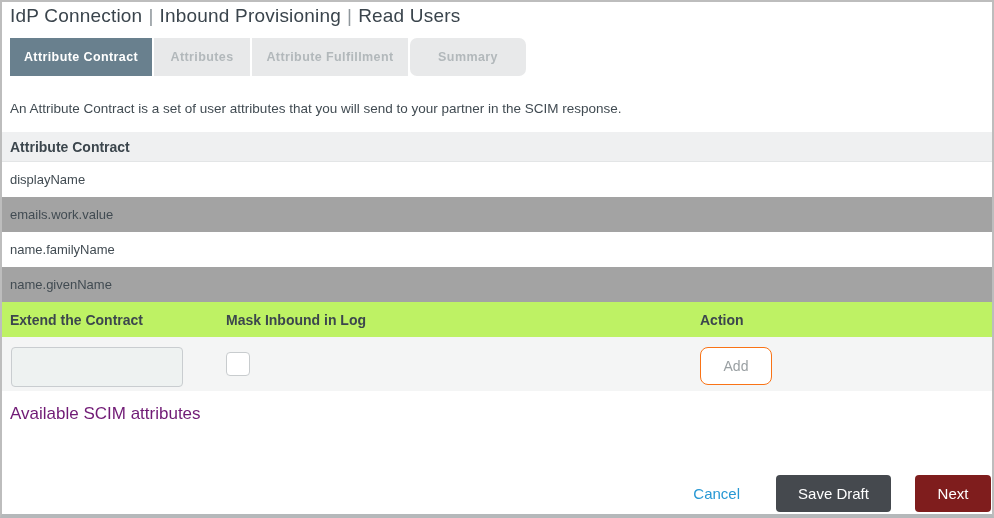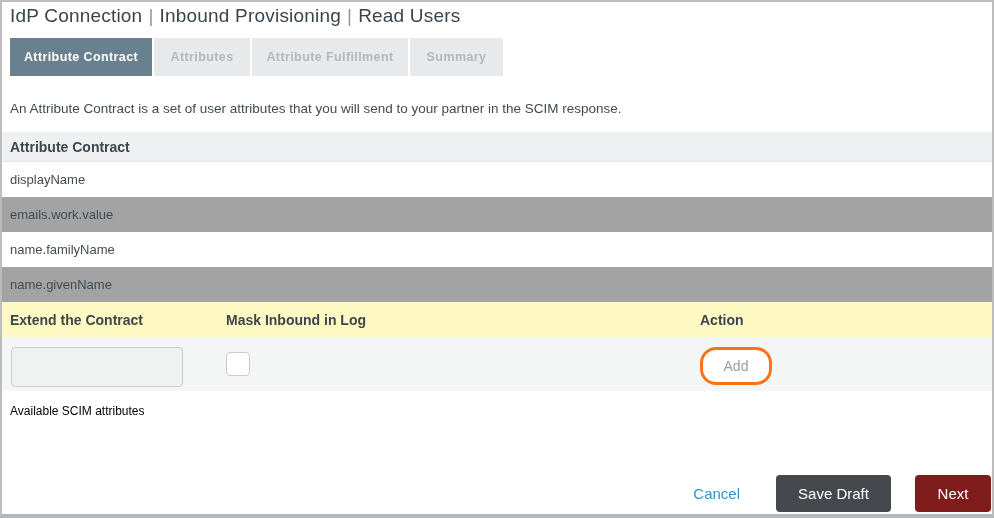--- a/index.html
+++ b/index.html
@@ -49,21 +49,21 @@
     letter-spacing: 0.4px;
     cursor: pointer;
   }
   .tab.active {
     background: #69808e;
     color: #ffffff;
   }
   .tab-w1 { width: 142px; }
   .tab-w2 { width: 96px; text-align: center; }
   .tab-w3 { width: 156px; }
-  .tab-w4 { width: 93px; }
+  .tab-w4 { width: 116px; border-radius: 7px; }
 
   
   .desc {
     margin: 25px 8px 8px 8px;
     font-size: 13.5px;
     color: #414b52;
   }
 
   
   .section-header {
@@ -87,21 +87,21 @@
   }
   .c-row.alt { background: #a3a3a3; }
 
   
   .col-headers {
     display: grid;
     grid-template-columns: 216px 474px auto;
     padding-left: 8px;
     height: 35px;
     align-items: center;
-    background: #fef9c3;
+    background: #bef264;
     font-size: 14px;
     font-weight: 700;
     color: #3c464d;
   }
   .extend-row {
     display: grid;
     grid-template-columns: 216px 474px auto;
     padding-left: 8px;
     height: 54px;
     background: #f4f5f5;
@@ -128,33 +128,33 @@
     background: #ffffff;
     border: 1px solid #c8ccce;
     border-radius: 4px;
     cursor: pointer;
   }
   .add-button {
     margin-top: 10px;
     width: 72px;
     height: 38px;
     background: #ffffff;
-    border: 3px solid #f97316;
-    border-radius: 16px;
+    border: 1px solid #f97316;
+    border-radius: 8px;
     font-family: "Liberation Sans", sans-serif;
     font-size: 14px;
     color: #9aa0a3;
     cursor: pointer;
   }
 
   .scim-link {
     display: inline-block;
     margin: 13px 0 0 8px;
-    font-size: 12px;
-    color: #000000;
+    font-size: 17px;
+    color: #701a75;
     text-decoration: none;
     cursor: pointer;
   }
 
   
   .footer {
     position: absolute;
     bottom: 2px;
     right: 1px;
     display: flex;

